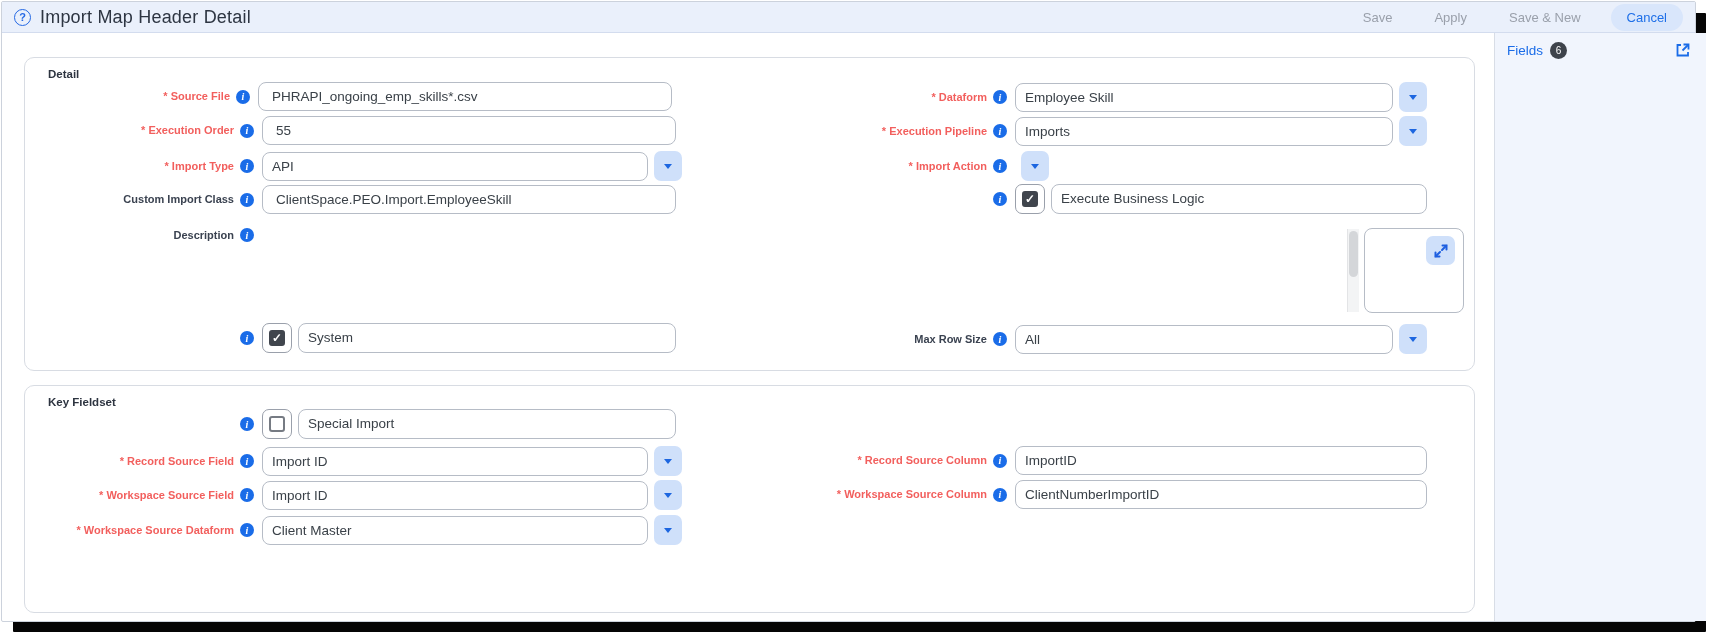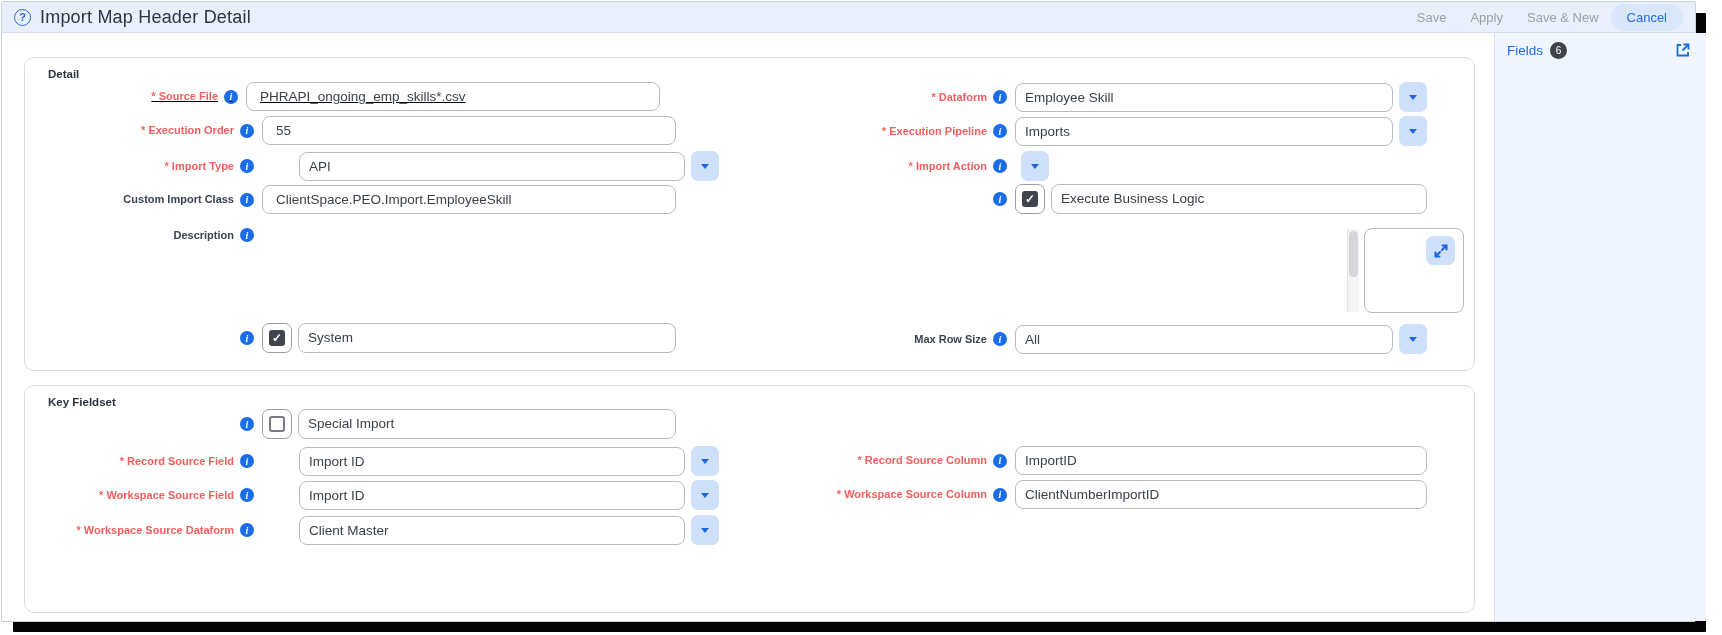--- a/index.html
+++ b/index.html
@@ -11,21 +11,21 @@
 
   
   .topbar { position: absolute; left: 0; top: 0; right: 0; height: 31px;
     background: #eaf0fb; border-bottom: 1px solid #d3dcee; display: flex; align-items: center; }
   .help { width: 17px; height: 17px; border: 1.6px solid #2468e4; border-radius: 50%;
     color: #2468e4; font-weight: bold; font-size: 11px; display: flex; align-items: center;
     justify-content: center; margin-left: 12px; }
   .help::before { content: "?"; }
   .title { font-size: 18px; font-weight: 500; color: #2d3542; margin-left: 9px; letter-spacing: .2px; }
   .topbar-actions { position: absolute; right: 12px; top: 0; height: 31px; display: flex;
-    align-items: center; gap: 0; }
+    align-items: center; gap: 18px; }
   .txtbtn { font-size: 13px; color: #9aa0ab; background: none; border: none; padding: 4px 12px;
     cursor: pointer; font-family: inherit; }
   .cancelbtn { font-size: 13px; color: #1e6fe8; background: #d9e6fb; border: none;
     border-radius: 14px; padding: 6px 16px; cursor: pointer; font-family: inherit; }
 
   
   .sidebar { position: absolute; left: 1492px; top: 31px; width: 212px; bottom: 0;
     background: #f1f5fd; border-left: 1px solid #d8dde6; }
   .fields-link { position: absolute; left: 12px; top: 9px; display: flex; align-items: center;
     font-size: 13.5px; color: #1a6ce8; cursor: pointer; }
@@ -48,21 +48,21 @@
   .lbl-l { width: 196px; margin-right: 6px; }
   .lbl-r { width: 240px; margin-right: 6px; }
   .info { flex: 0 0 14px; width: 14px; height: 14px; border-radius: 50%; background: #1a6ce8;
     color: #fff; display: flex; align-items: center; justify-content: center; margin-right: 8px;
     font-family: "Liberation Serif", serif; font-style: italic; font-weight: bold; font-size: 10px;
     cursor: pointer; }
   .info::before { content: "i"; }
   .inp { height: 29px; background: #fff; border: 1px solid #b6bcc6; border-radius: 8px;
     font-size: 13.5px; color: #3a4148; line-height: 27px; padding: 0 9px; overflow: hidden;
     white-space: nowrap; }
-  .w414 { width: 414px; padding-left: 13px; } .w386 { width: 386px; margin-left: 37px; } .w378 { width: 378px; } .w412 { width: 412px; }
+  .w414 { width: 414px; padding-left: 13px; } .w386 { width: 386px; } .w378 { width: 378px; } .w412 { width: 412px; }
   .w376 { width: 376px; }
   .dd { width: 28px; height: 30px; margin-left: 6px; background: #cfe0fa; border: none;
     border-radius: 7px; display: flex; align-items: center; justify-content: center; cursor: pointer; }
   .caret { width: 0; height: 0; border-left: 4px solid transparent; border-right: 4px solid transparent;
     border-top: 5px solid #1d66e0; }
   .cb { width: 30px; height: 30px; background: #fff; border: 1px solid #9aa0ab; border-radius: 7px;
     display: flex; align-items: center; justify-content: center; cursor: pointer; flex: 0 0 30px; }
   .mark { width: 16px; height: 16px; border: 2px solid #767b83; border-radius: 3px;
     display: flex; align-items: center; justify-content: center; }
   .mark.checked { background: #40454d; border-color: #40454d; }
@@ -107,21 +107,21 @@
     <svg class="extlink" viewBox="0 0 18 18">
       <path d="M7 4H3.5v10.5H14V11" fill="none" stroke="#1a6ce8" stroke-width="1.8"></path>
       <path d="M9.5 3.5H14.5V8.5" fill="none" stroke="#1a6ce8" stroke-width="1.8"></path>
       <path d="M14 4L8.5 9.5" fill="none" stroke="#1a6ce8" stroke-width="1.8"></path>
     </svg>
   </div>
 
   <div class="card card-general"></div>
   <span class="section-label" style="left:46px; top:66px;">Detail</span>
 
-  <div class="fl" style="left:20px; top:80px;text-decoration:underline;">
+  <div class="fl" style="left:32px; top:80px;">
     <span class="lbl lbl-l req">* Source File</span>
     <span class="info"></span>
     <div class="inp w414">PHRAPI_ongoing_emp_skills*.csv</div>
   </div>
   <div class="fl" style="left:745px; top:80px;">
     <span class="lbl lbl-r req">* Dataform</span>
     <span class="info"></span>
     <div class="inp w378">Employee Skill</div>
     <button class="dd">
         <span class="caret"></span>

